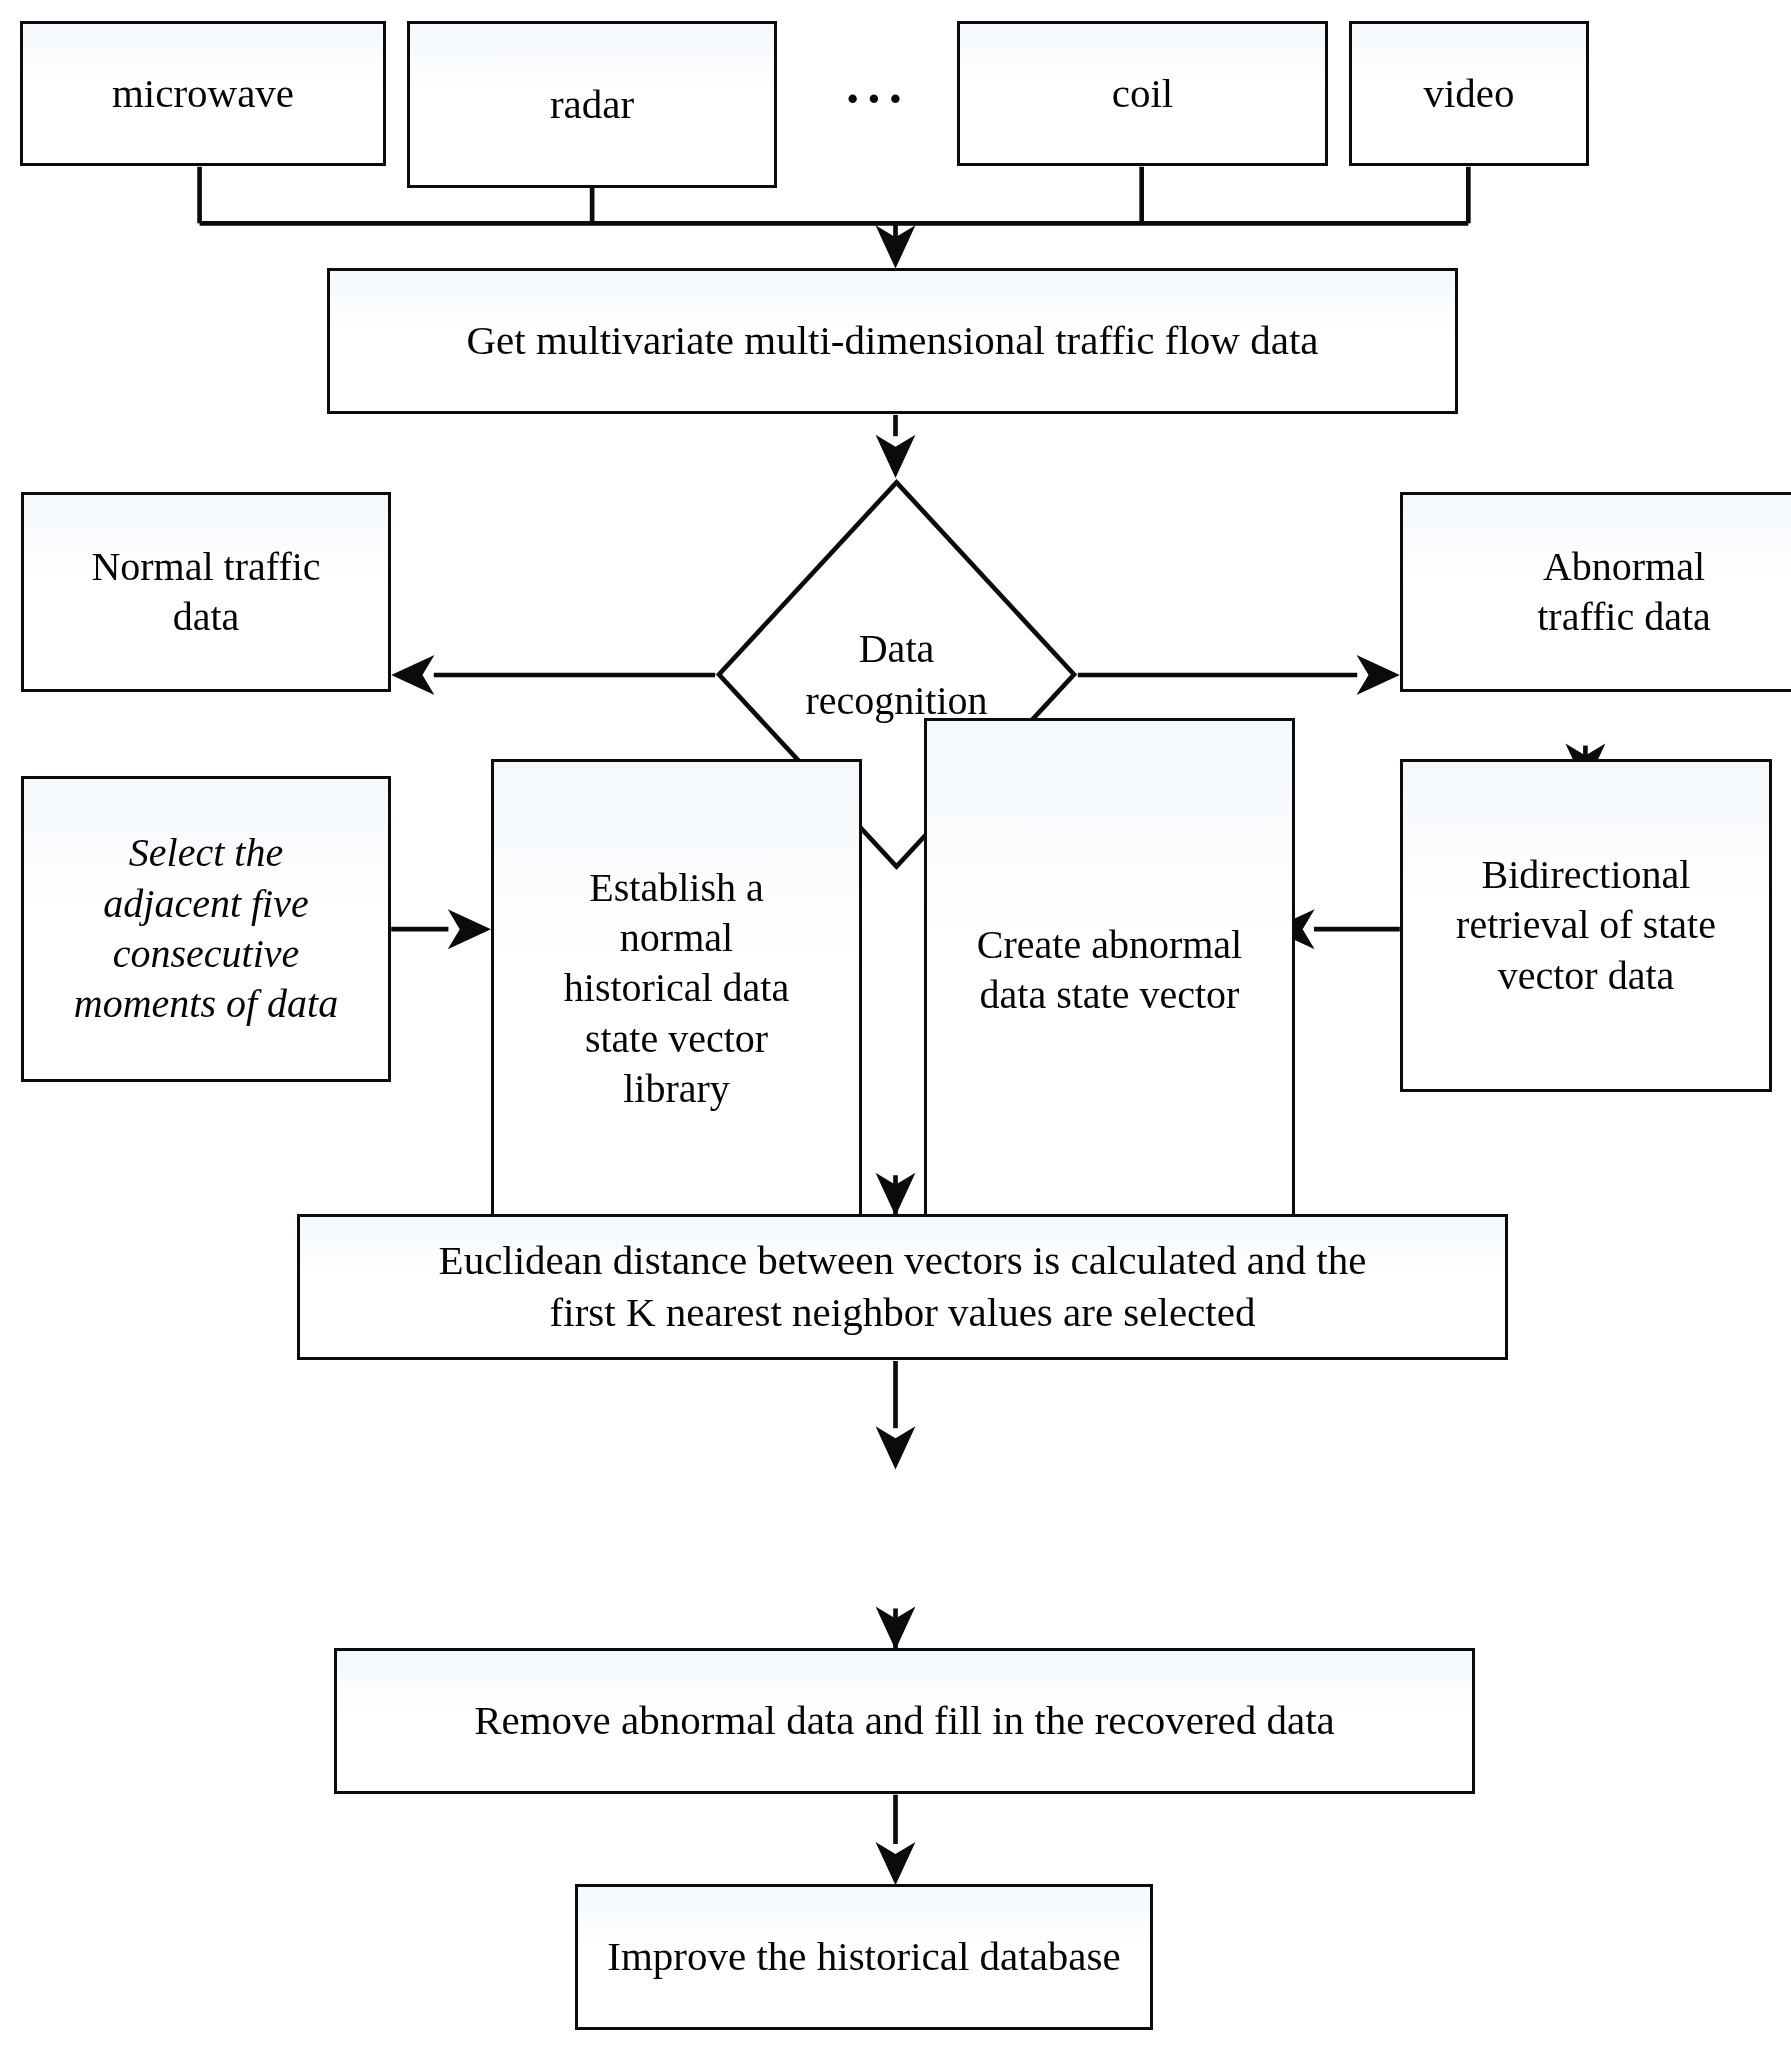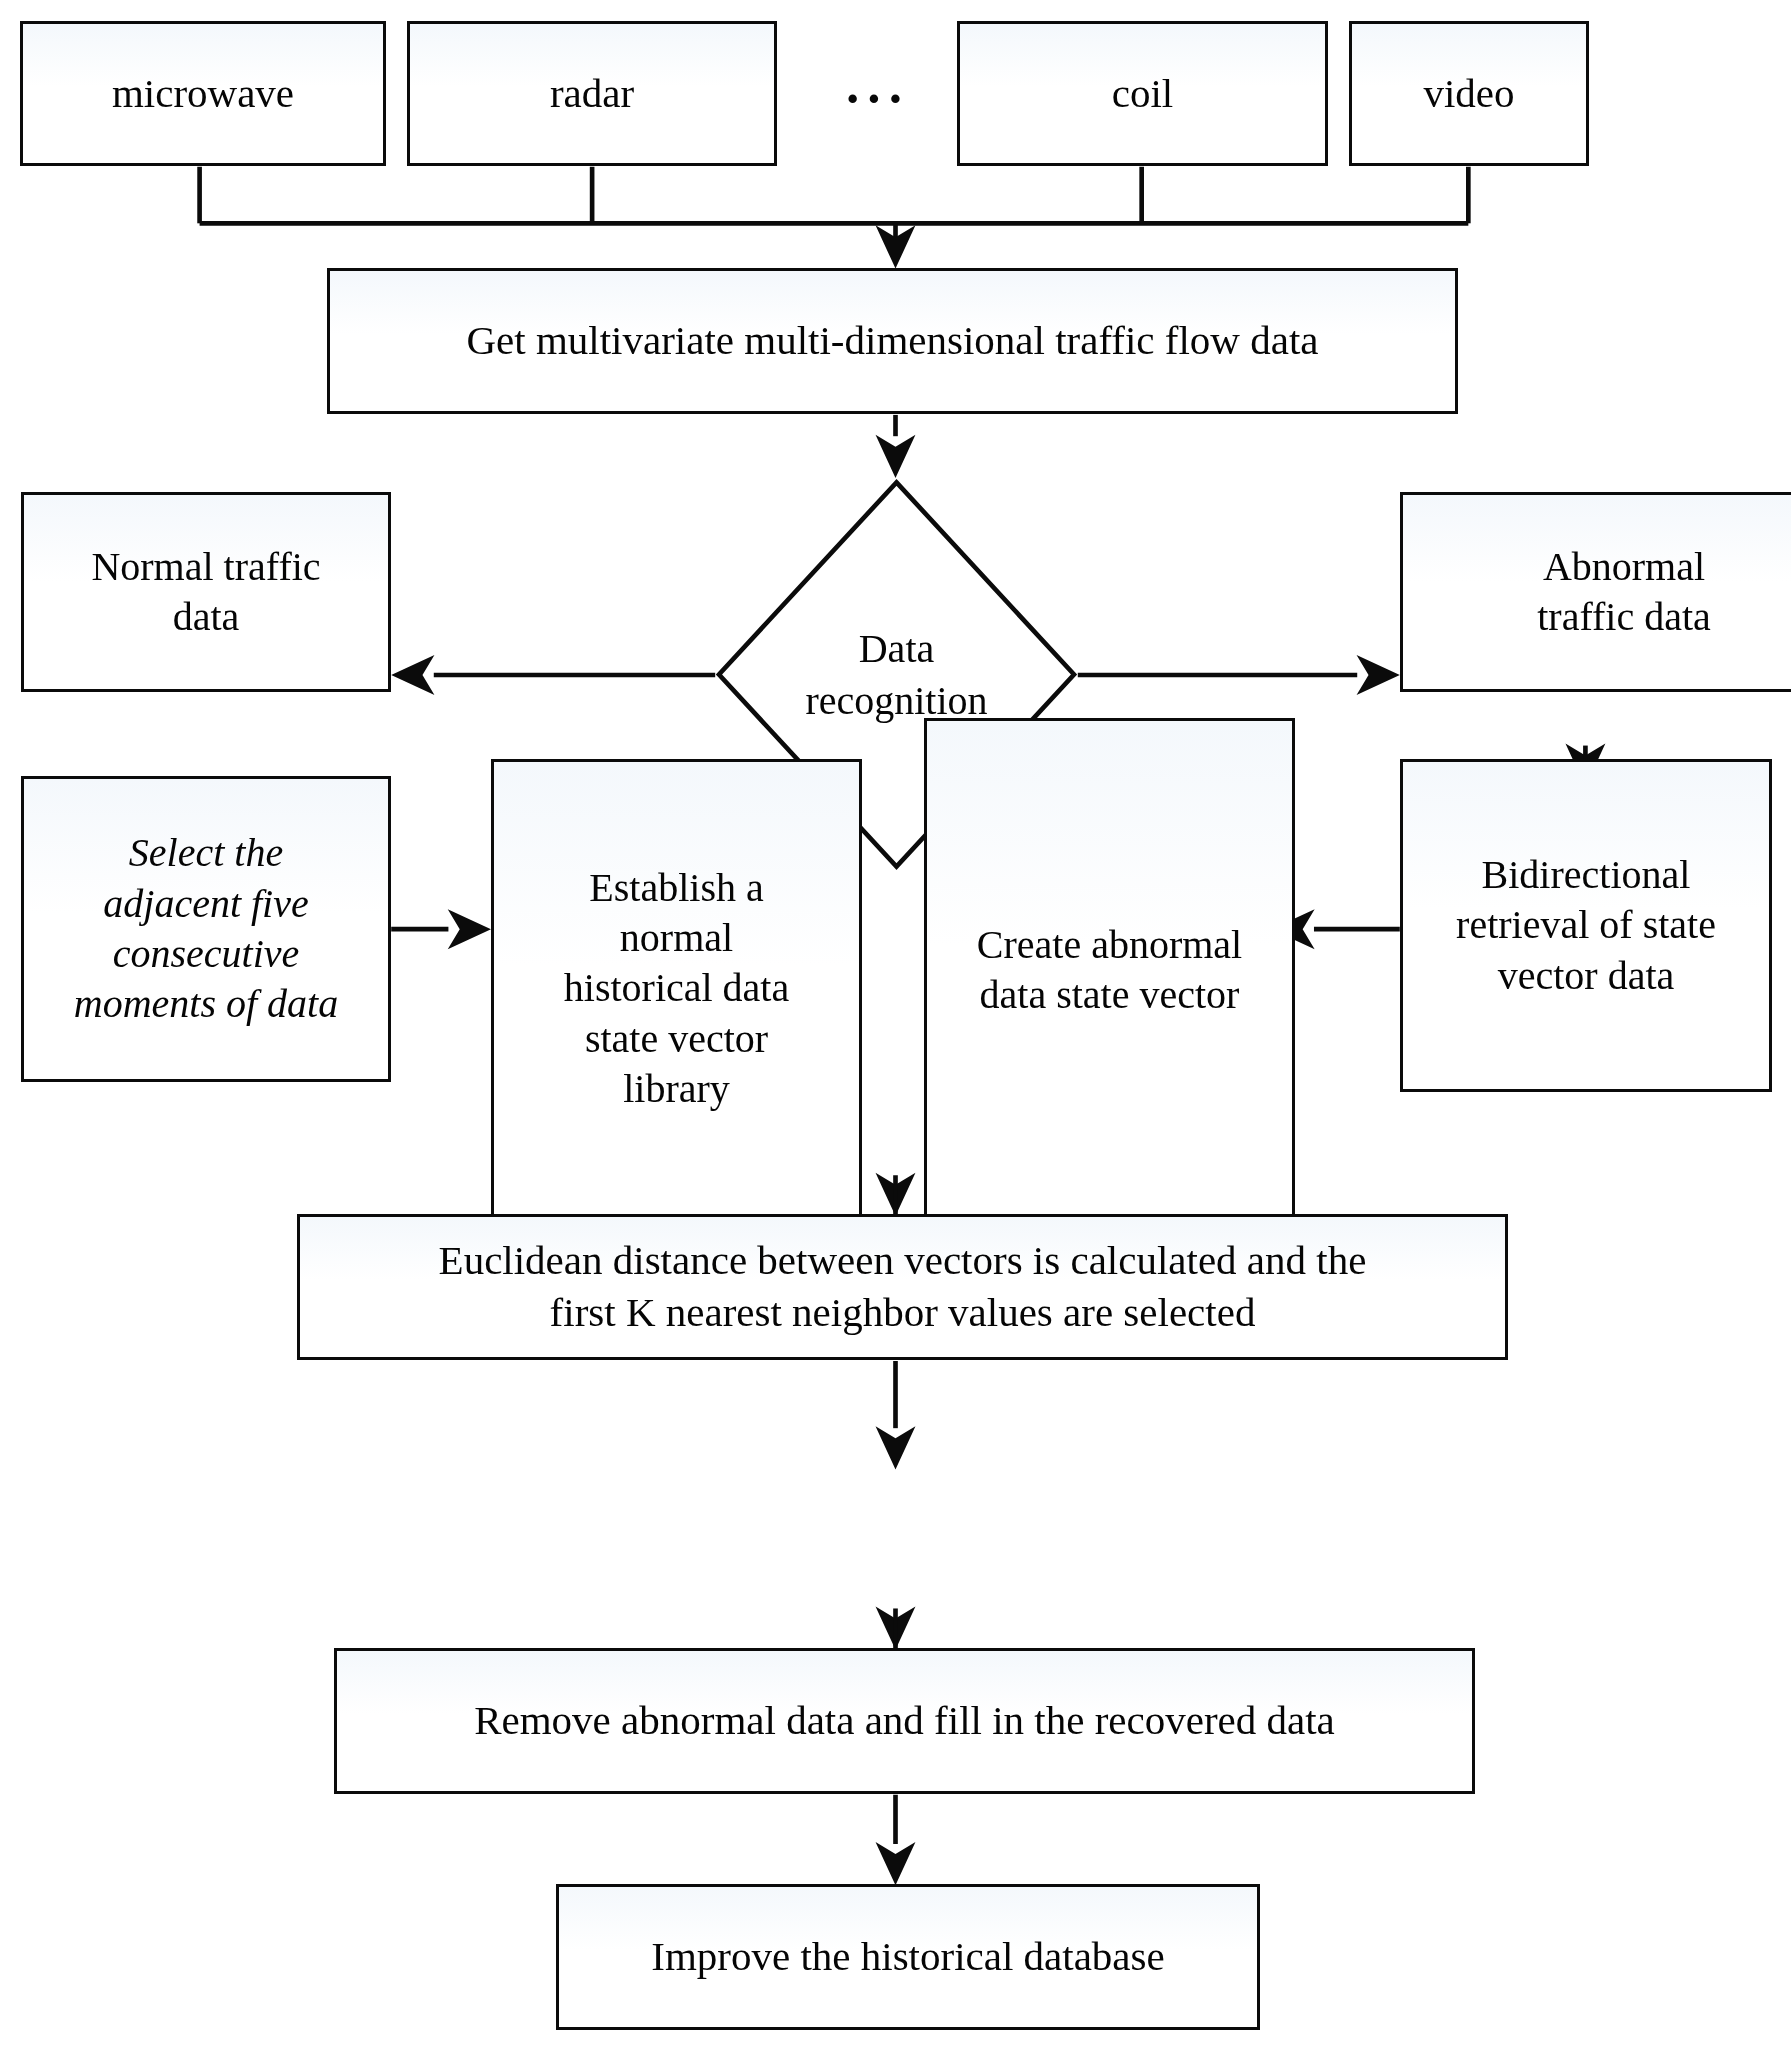--- a/index.html
+++ b/index.html
@@ -135,21 +135,21 @@
       <path d="M1346,2589 L1346,2417"></path>
 
       <path d="M1346,2697 L1346,2771"></path>
     </g>
   </svg>
 
   <div class="node fs-big" style="left:20px; top:21px; width:366px; height:145px;">
     <span class="txt">microwave</span>
   </div>
 
-  <div class="node fs-big" style="left:407px; top:21px; width:370px; height:145px;justify-content:center;">
+  <div class="node fs-big" style="left:407px; top:21px; width:370px; height:167px;justify-content:center;">
     <span class="txt">radar</span>
   </div>
 
   <div class="ellipsis" style="left:844px; top:73px;">···</div>
 
   <div class="node fs-big" style="left:957px; top:21px; width:371px; height:145px;">
     <span class="txt">coil</span>
   </div>
 
   <div class="node fs-big" style="left:1349px; top:21px; width:240px; height:145px;">
@@ -207,18 +207,18 @@
   <div class="node fs-big" style="left:297px; top:1214px; width:1211px; height:146px;">
     <span class="txt">Euclidean distance between vectors is calculated and the
 first K nearest neighbor values are selected</span>
   </div>
 
 
   <div class="node fs-big" style="left:334px; top:1648px; width:1141px; height:146px;">
     <span class="txt">Remove abnormal data and fill in the recovered data</span>
   </div>
 
-  <div class="node fs-big" style="left:556px; top:1884px; width:704px; height:146px;">
+  <div class="node fs-big" style="left:575px; top:1884px; width:578px; height:146px;">
     <span class="txt">Improve the historical database</span>
   </div>
 
 </div>
 
 
 </body></html>

